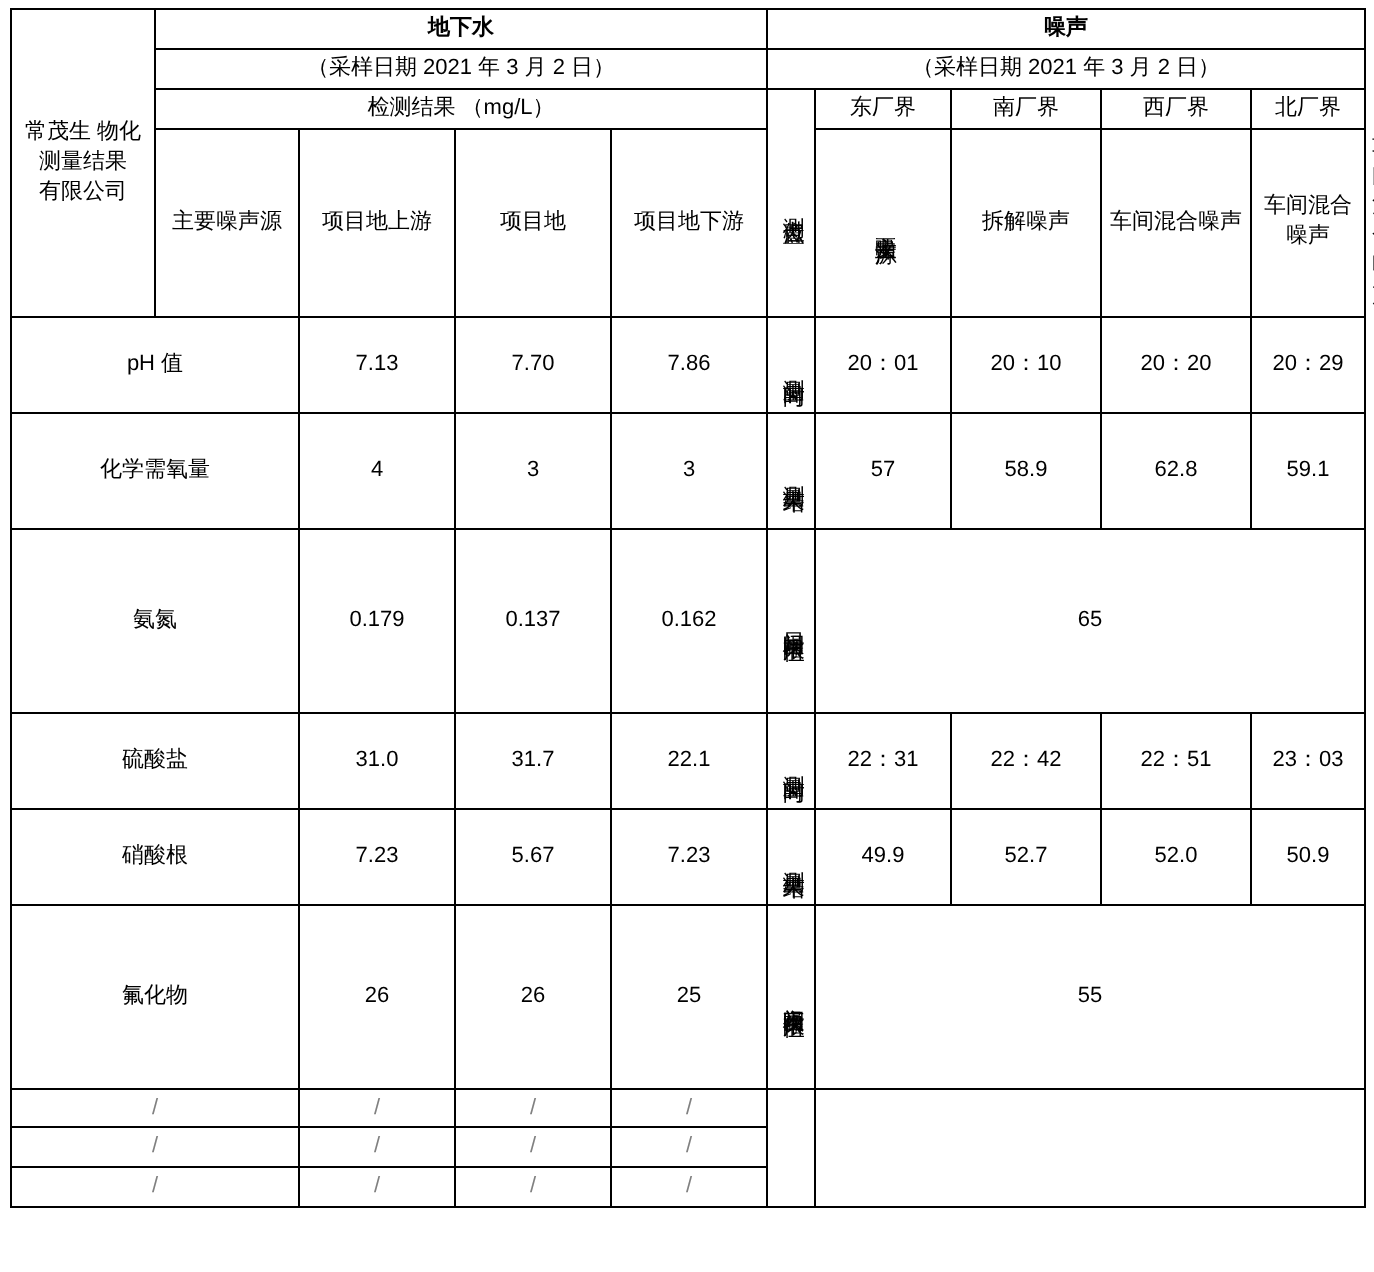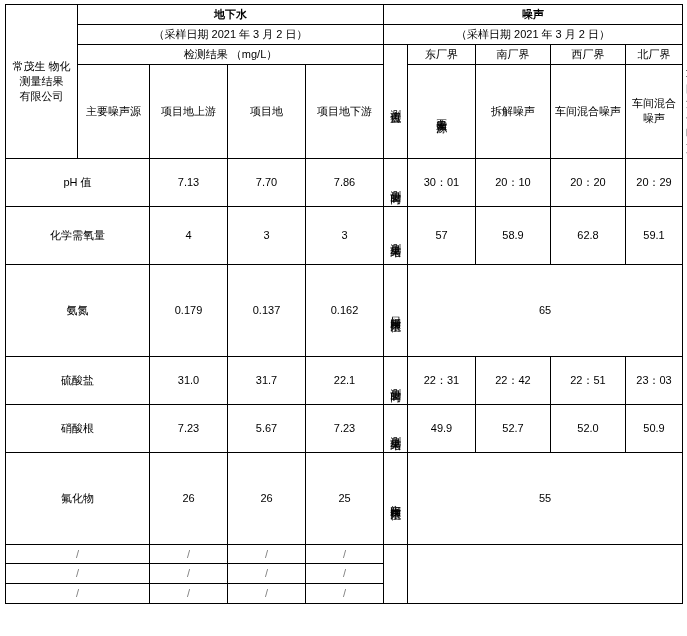--- a/index.html
+++ b/index.html
@@ -134,21 +134,21 @@
       </tr>
 
       <tr class="tall-a">
         <td colspan="2" class="leftlabel">pH 值</td>
         <td>7.13</td>
         <td>7.70</td>
         <td>7.86</td>
         <td class="vcell">
           <span class="vertical">测量时间</span>
         </td>
-        <td>30：01</td>
+        <td>20：01</td>
         <td>20：10</td>
         <td>20：20</td>
         <td>20：29</td>
       </tr>
 
       <tr class="tall-b">
         <td colspan="2" class="leftlabel">化学需氧量</td>
         <td>4</td>
         <td>3</td>
         <td>3</td>

